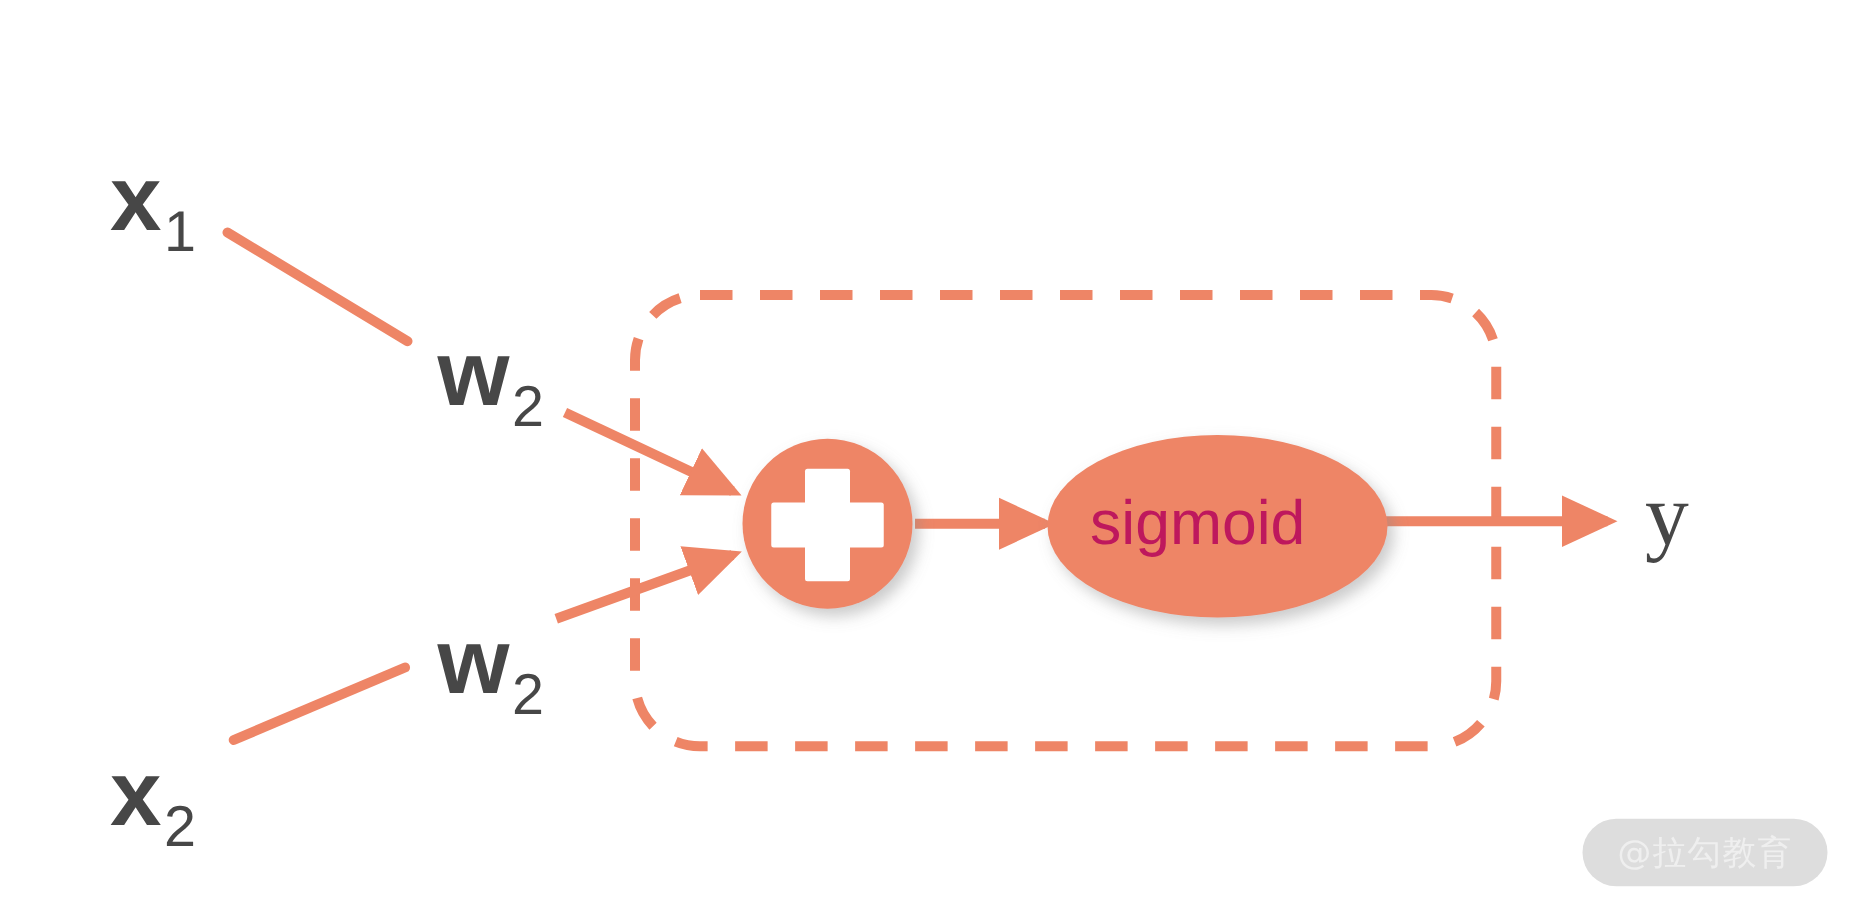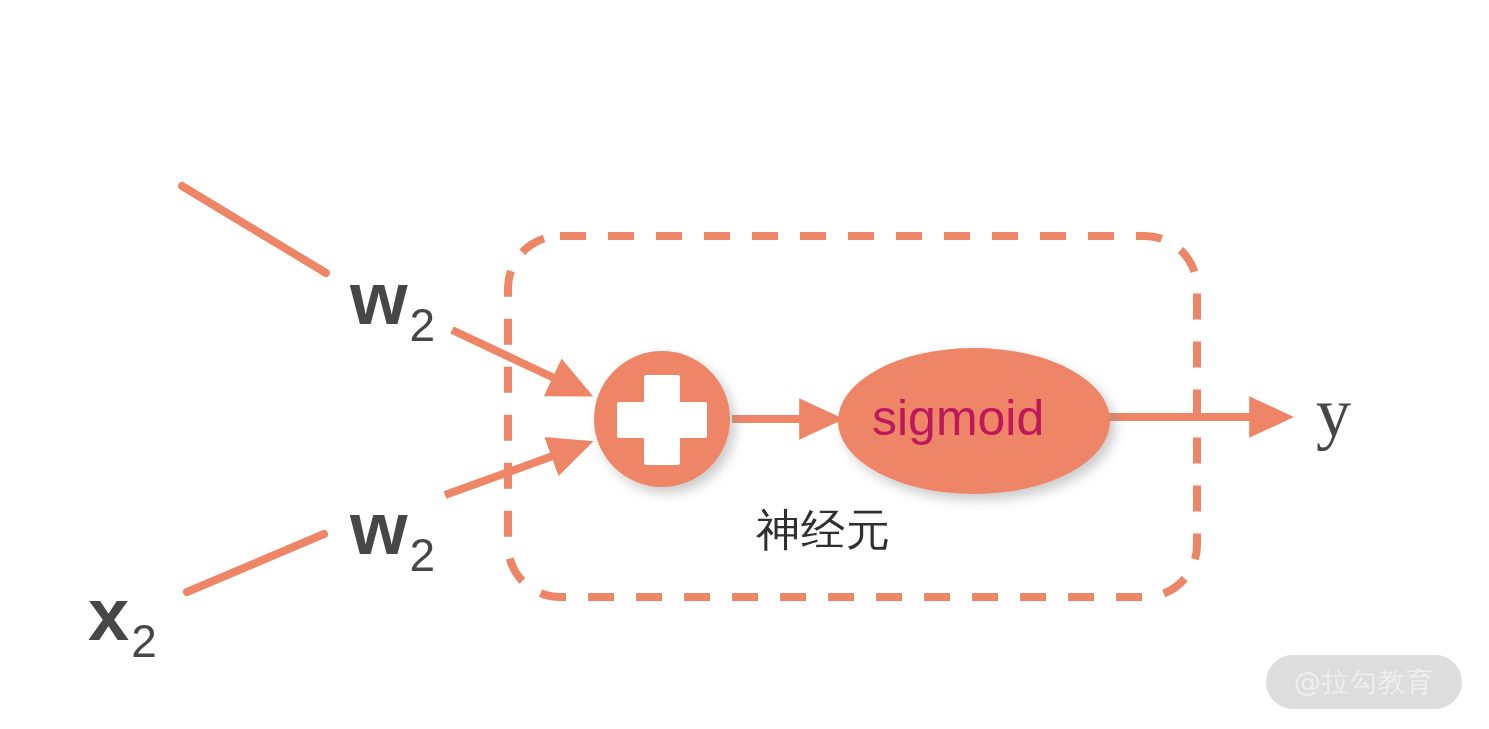--- a/index.html
+++ b/index.html
@@ -39,21 +39,21 @@
   }
   .math-label .sub {
     font-size: 46px;
     font-weight: normal;
     vertical-align: baseline;
     position: relative;
     top: 17px;
     left: 2px;
   }
   .label-x1 { left: 88px;  top: 122px; }
-  .label-x2 { left: 88px;  top: 578px; }
+  .label-x2 { left: 88px;  top: 598px; }
   .label-w-top { left: 350px; top: 262px; }
   .label-w-bottom { left: 350px; top: 492px; }
   .label-y {
     position: absolute;
     left: 1316px;
     top: 378px;
     color: #474747;
     font-size: 70px;
     font-weight: normal;
     font-family: "Liberation Serif", "DejaVu Serif", serif;
@@ -136,36 +136,38 @@
     <circle cx="662" cy="419" r="68" fill="#ee8566" filter="url(#node-shadow)"></circle>
 
     <g fill="#ffffff">
       <rect x="644" y="375" width="36" height="90" rx="2"></rect>
       <rect x="617" y="402" width="90" height="36" rx="2"></rect>
     </g>
 
     <ellipse cx="974" cy="421" rx="136" ry="73" fill="#ee8566" filter="url(#node-shadow)"></ellipse>
   </svg>
 
+  <div class="math-label label-x1">
+    <span class="base">x</span><span class="sub">1</span>
+  </div>
 
   <div class="math-label label-x2">
     <span class="base">x</span><span class="sub">2</span>
   </div>
 
   <div class="math-label label-w-top">
     <span class="base">w</span><span class="sub">2</span>
   </div>
 
   <div class="math-label label-w-bottom">
     <span class="base">w</span><span class="sub">2</span>
   </div>
 
   <div class="node-text label-sigmoid">sigmoid</div>
 
-  <div class="label-neuron">神经元</div>
 
   <div class="label-y">y</div>
 
   <div class="watermark">
     <span>@拉勾教育</span>
   </div>
 
 </div>
 
 </body></html>

